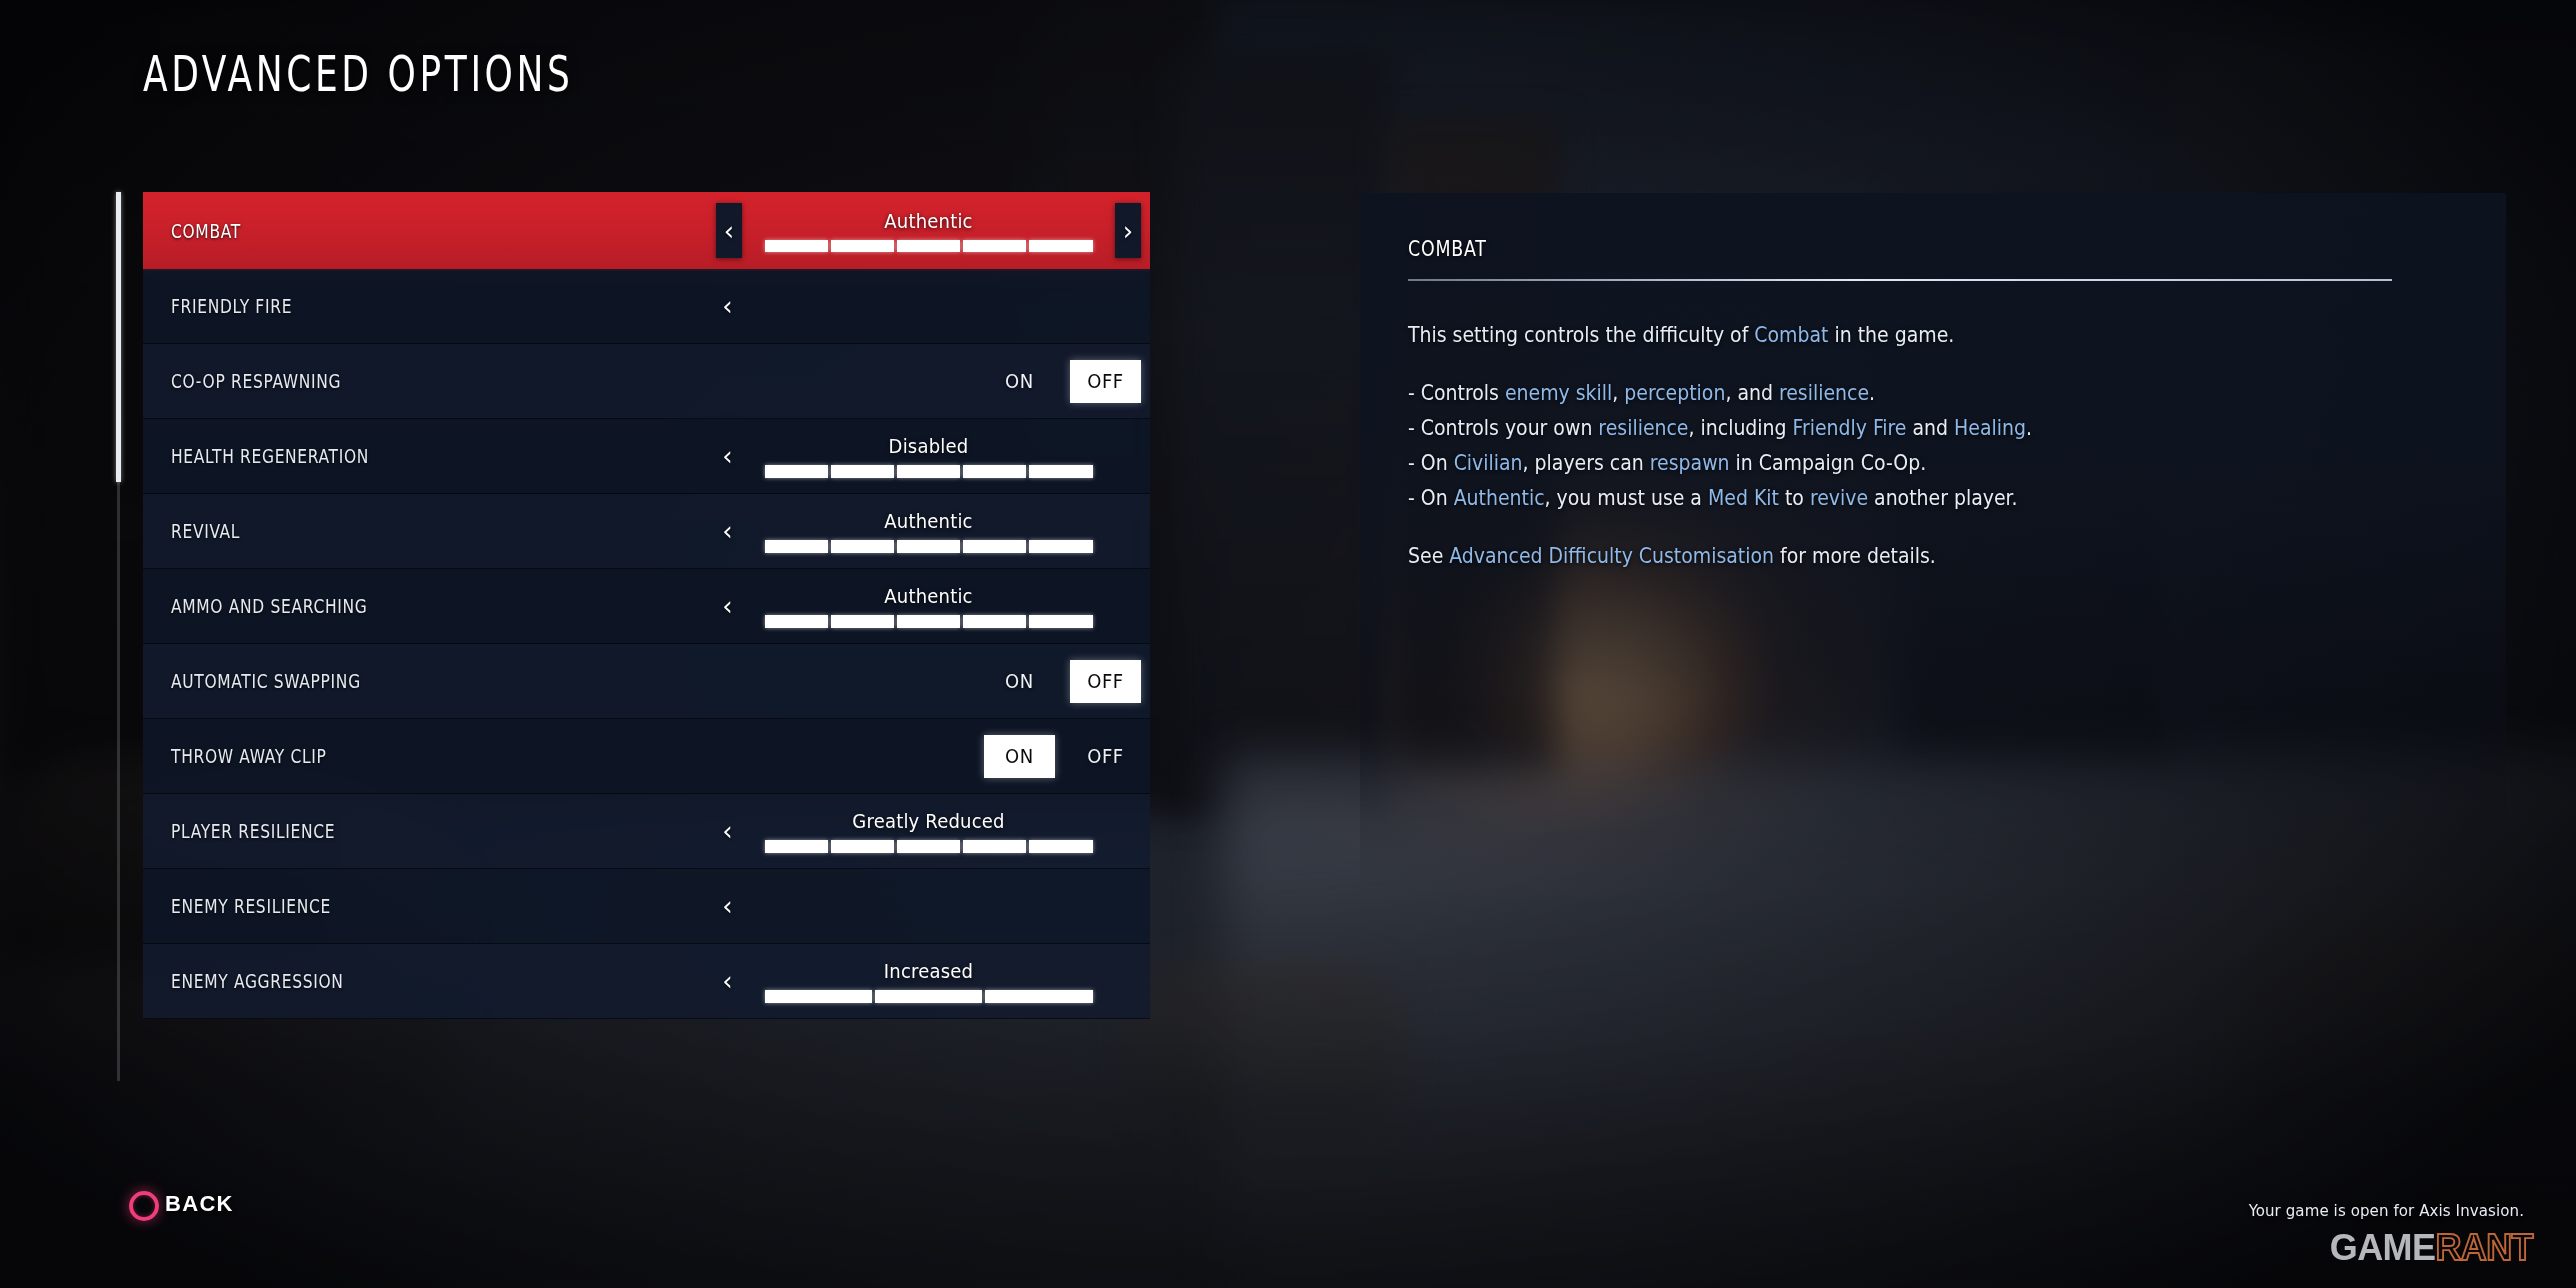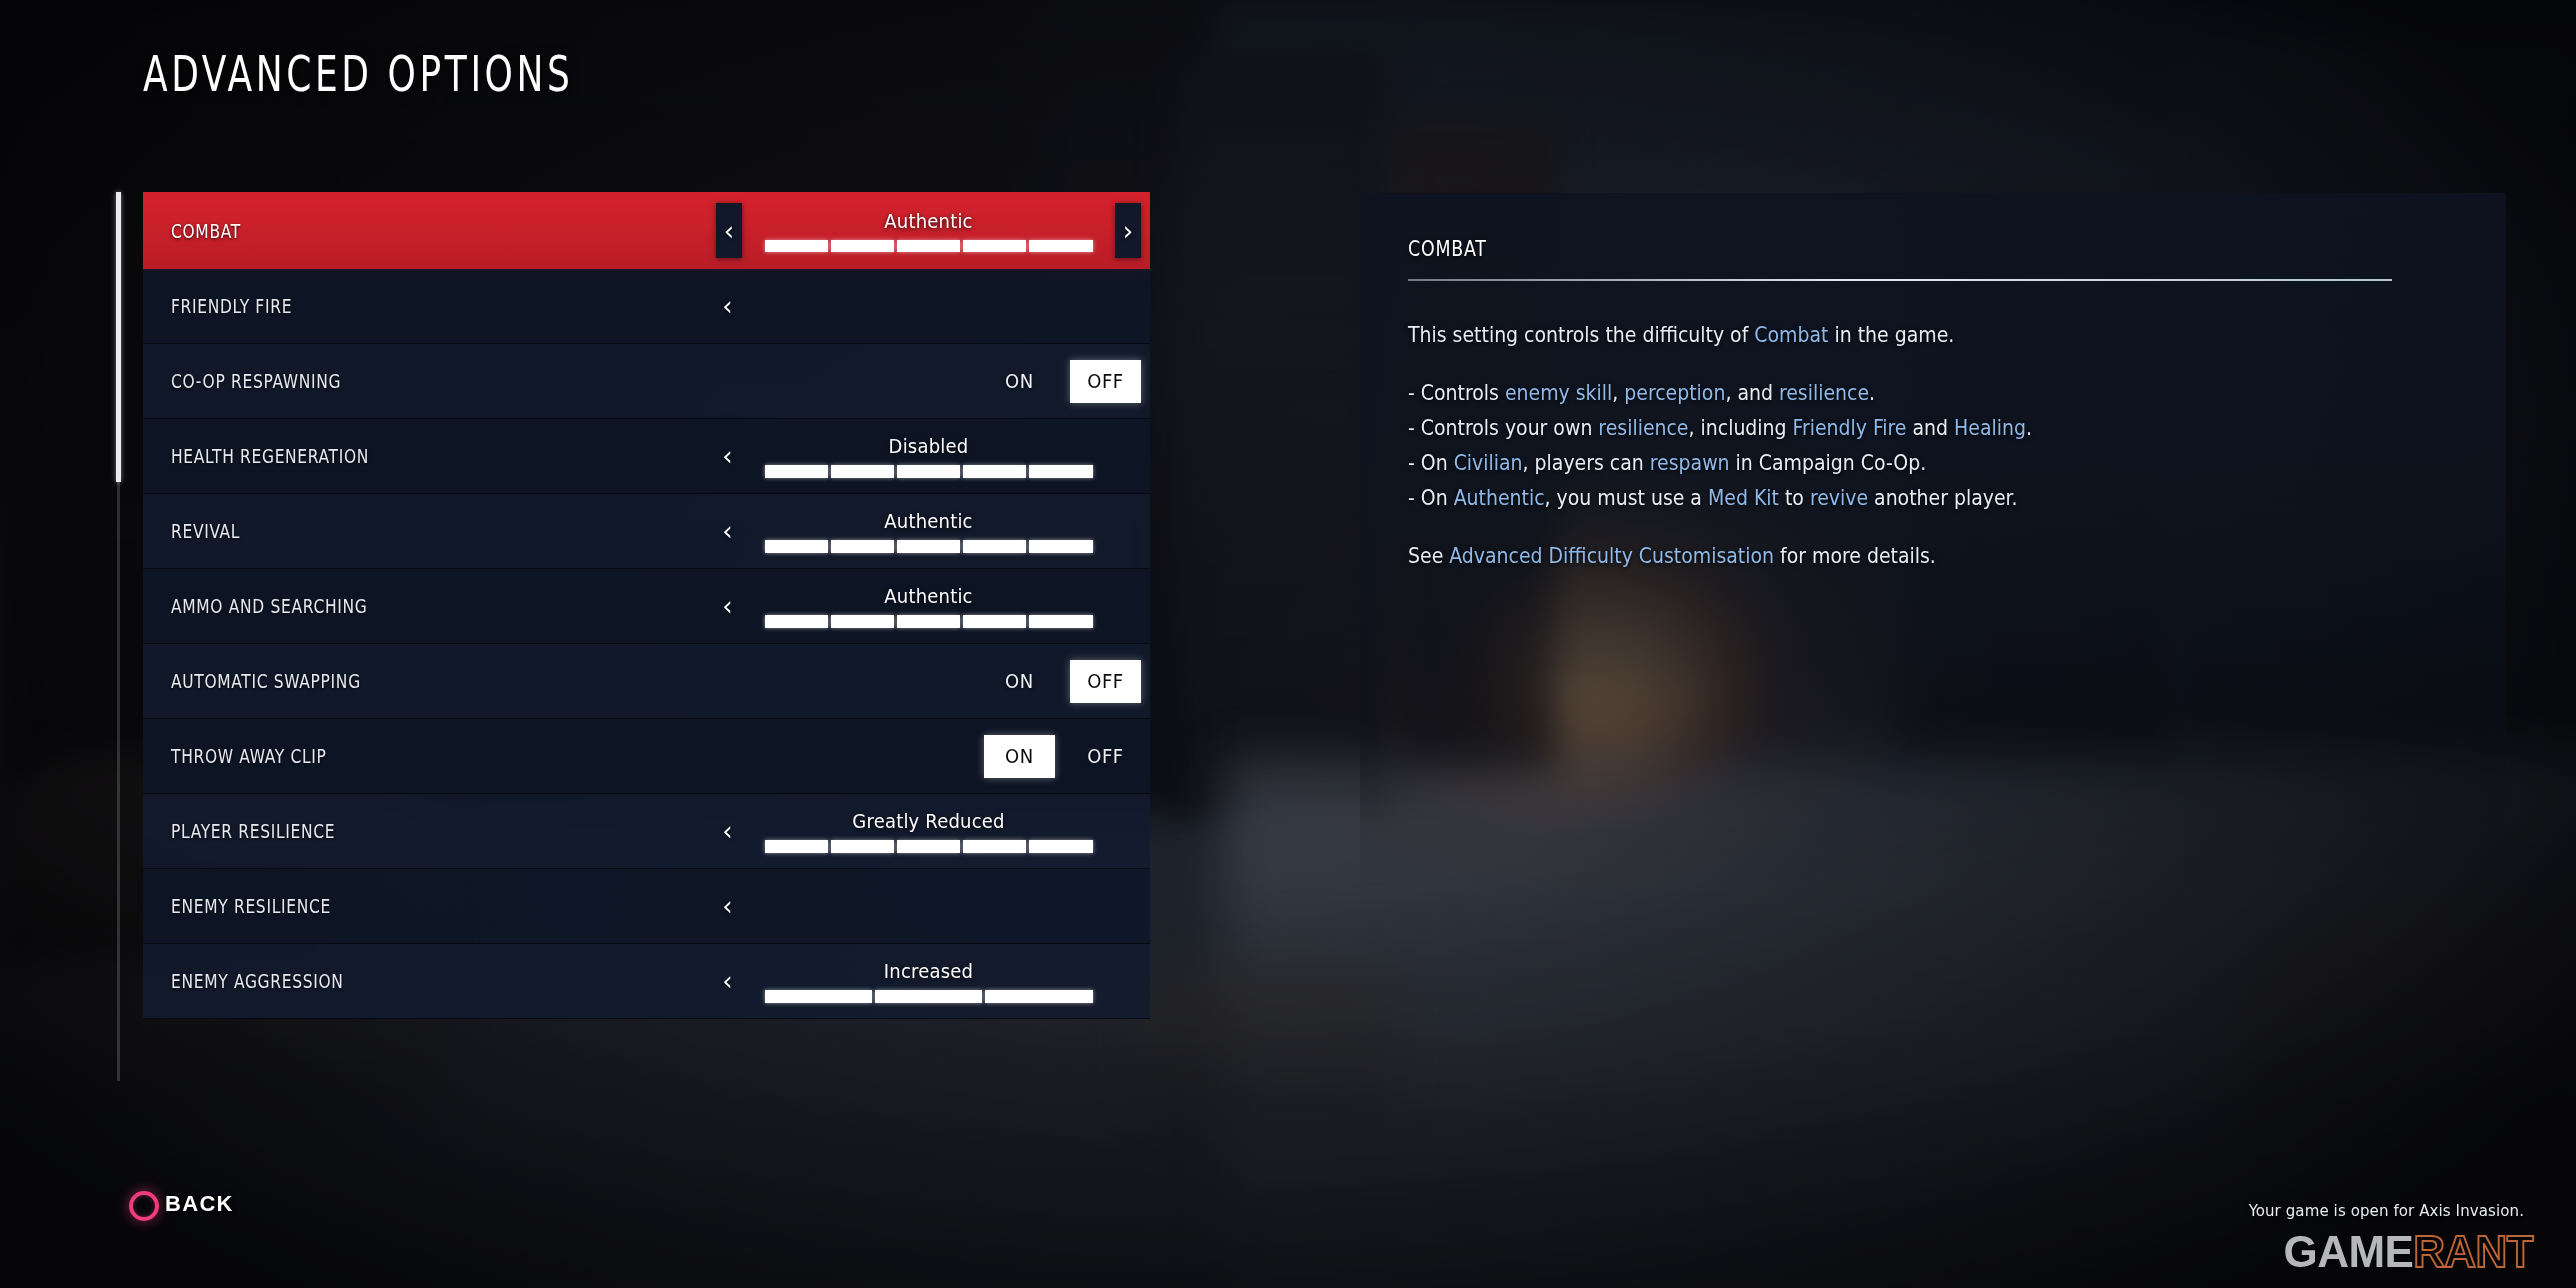--- a/index.html
+++ b/index.html
@@ -203,21 +203,21 @@
     text-shadow:0 1.3px 5.2px rgba(0,0,0,0.9);
   }
   #axis-msg {
     position:absolute; right:52px; top:1200px;
     color:#e9edf3; font-size:16.7px; letter-spacing:0.1px;
     font-family:"Liberation Sans Narrow","DejaVu Sans Condensed","Liberation Sans",sans-serif;
     text-shadow:0 1.3px 4.5px rgba(0,0,0,0.9);
   }
   #watermark {
     position:absolute; right:43px; top:1227px;
-    font-size:44px; font-weight:bold; letter-spacing:-0.6px;
+    font-size:36px; font-weight:bold; letter-spacing:-0.6px;
     display:flex;
   }
   #wm-game { color:rgba(196,199,203,0.92); }
   #wm-rant { color:rgba(196,105,56,0.0); -webkit-text-stroke:1.9px rgba(198,106,58,0.95); }
 </style>
 </head>
 <body>
 
 <div id="bg">
   <div class="bg-layer bg-base"></div>

